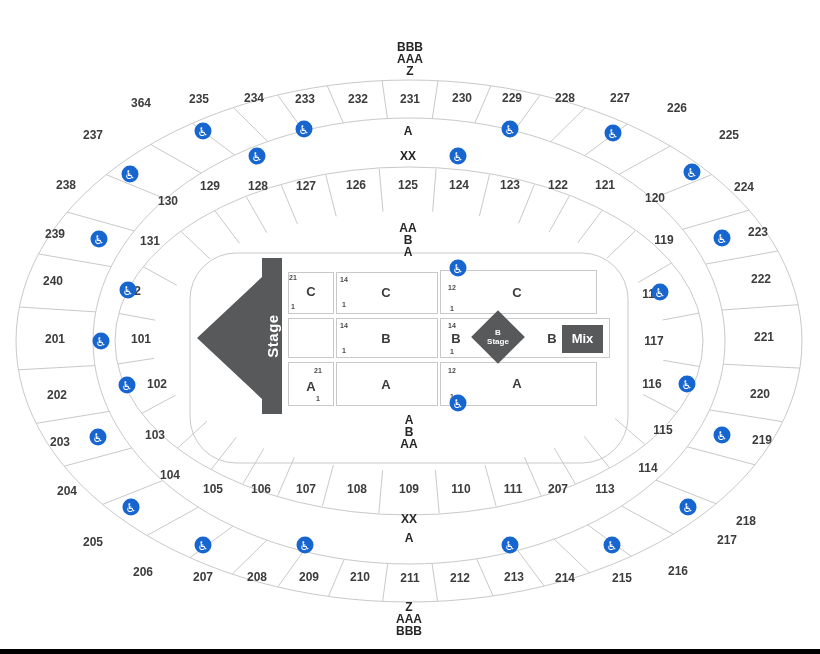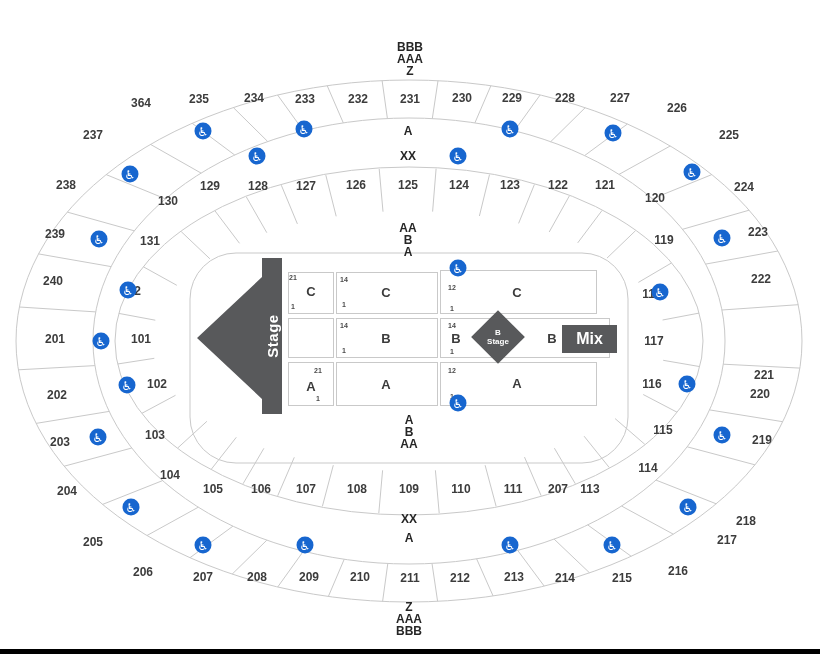--- a/index.html
+++ b/index.html
@@ -32,22 +32,22 @@
   .diamond{
     position:absolute;left:479px;top:318px;width:38px;height:38px;
     transform:rotate(45deg);background:#58595b;
   }
   .dtext{
     position:absolute;left:0;top:0;right:0;bottom:0;
     display:flex;flex-direction:column;align-items:center;justify-content:center;
     transform:rotate(-45deg);color:#fff;font-size:8px;font-weight:bold;line-height:9px;
   }
   .mixbox{
-    position:absolute;left:562px;top:325px;width:55px;height:28px;
-    background:#58595b;color:#fff;font-weight:bold;font-size:16px;
+    position:absolute;left:562px;top:325px;width:41px;height:28px;
+    background:#58595b;color:#fff;font-weight:bold;font-size:13px;
     text-align:center;line-height:28px;
   }
   .bottom-bar{position:absolute;left:0;right:0;bottom:0;height:5px;background:#000;}
 </style>
 </head>
 <body>
 
 <div class="map">
 
   <svg id="outline-svg" width="820" height="654">
@@ -164,21 +164,21 @@
     <div class="label sec" style="left: 410px; top: 99px;">231</div>
     <div class="label sec" style="left: 462px; top: 98px;">230</div>
     <div class="label sec" style="left: 512px; top: 98px;">229</div>
     <div class="label sec" style="left: 565px; top: 98px;">228</div>
     <div class="label sec" style="left: 620px; top: 98px;">227</div>
     <div class="label sec" style="left: 677px; top: 108px;">226</div>
     <div class="label sec" style="left: 729px; top: 135px;">225</div>
     <div class="label sec" style="left: 744px; top: 187px;">224</div>
     <div class="label sec" style="left: 758px; top: 232px;">223</div>
     <div class="label sec" style="left: 761px; top: 279px;">222</div>
-    <div class="label sec" style="left: 764px; top: 337px; margin-top: 38px;">221</div>
+    <div class="label sec" style="left: 764px; top: 337px;">221</div>
     <div class="label sec" style="left: 760px; top: 394px;">220</div>
     <div class="label sec" style="left: 762px; top: 440px;">219</div>
     <div class="label sec" style="left: 746px; top: 489px; margin-top: 32px;">218</div>
     <div class="label sec" style="left: 727px; top: 540px;">217</div>
     <div class="label sec" style="left: 678px; top: 571px;">216</div>
     <div class="label sec" style="left: 622px; top: 578px;">215</div>
     <div class="label sec" style="left: 565px; top: 578px;">214</div>
     <div class="label sec" style="left: 514px; top: 577px;">213</div>
     <div class="label sec" style="left: 460px; top: 578px;">212</div>
     <div class="label sec" style="left: 410px; top: 578px;">211</div>
@@ -205,21 +205,21 @@
     <div class="label sec" style="left: 510px; top: 185px;">123</div>
     <div class="label sec" style="left: 558px; top: 185px;">122</div>
     <div class="label sec" style="left: 605px; top: 185px;">121</div>
     <div class="label sec" style="left: 655px; top: 198px;">120</div>
     <div class="label sec" style="left: 664px; top: 240px;">119</div>
     <div class="label sec" style="left: 652px; top: 294px;">118</div>
     <div class="label sec" style="left: 654px; top: 341px;">117</div>
     <div class="label sec" style="left: 652px; top: 384px;">116</div>
     <div class="label sec" style="left: 663px; top: 430px;">115</div>
     <div class="label sec" style="left: 648px; top: 468px;">114</div>
-    <div class="label sec" style="left: 590px; top: 489px;">113</div>
+    <div class="label sec" style="left: 605px; top: 489px;">113</div>
     <div class="label sec" style="left: 558px; top: 489px;">207</div>
     <div class="label sec" style="left: 513px; top: 489px;">111</div>
     <div class="label sec" style="left: 461px; top: 489px;">110</div>
     <div class="label sec" style="left: 409px; top: 489px;">109</div>
     <div class="label sec" style="left: 357px; top: 489px;">108</div>
     <div class="label sec" style="left: 306px; top: 489px;">107</div>
     <div class="label sec" style="left: 261px; top: 489px;">106</div>
     <div class="label sec" style="left: 213px; top: 489px;">105</div>
     <div class="label sec" style="left: 170px; top: 475px;">104</div>
     <div class="label sec" style="left: 155px; top: 435px;">103</div>

